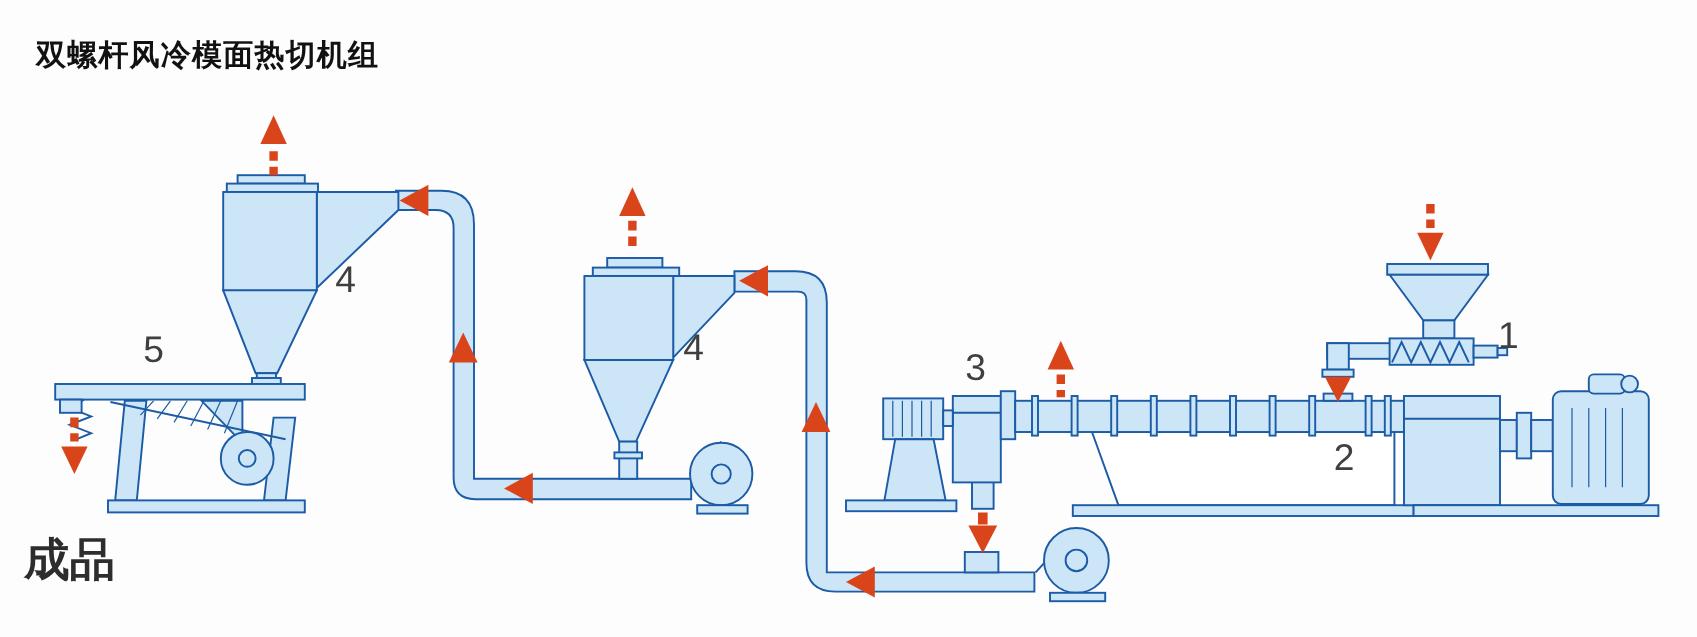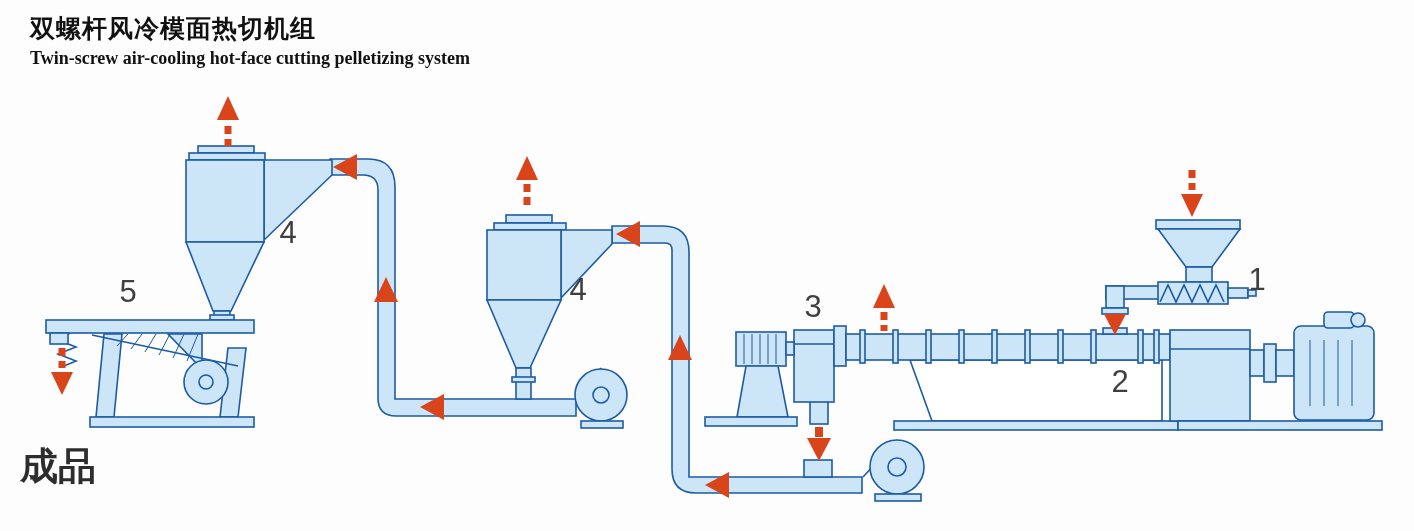--- a/index.html
+++ b/index.html
@@ -9,40 +9,39 @@
     --label:#3f3f3f;
     --title:#111111;
     --background:#fdfdfd;
   }
   html,body{margin:0;padding:0;}
   body{
     width:1414px;height:531px;position:relative;overflow:hidden;
     background:var(--background);
     font-family:"Liberation Sans", sans-serif;
   }
-  .titles{position:absolute;left:30px;top:12px;color:var(--title);z-index:2;}
+  .titles{position:absolute;left:30px;top:29px;color:var(--title);z-index:2;}
   .title-zh{font-size:25px;font-weight:700;margin:0;letter-spacing:1px;font-family:"Liberation Sans",sans-serif;}
   .title-en{font-size:18px;font-weight:700;margin:3px 0 0 0;font-family:"Liberation Serif",serif;}
   svg{position:absolute;left:0;top:0;}
   .mf{fill:var(--machine-fill);stroke:var(--machine-stroke);stroke-width:1.6;}
   .wf{fill:#ffffff;stroke:var(--machine-stroke);stroke-width:1.6;}
   .ln{fill:none;stroke:var(--machine-stroke);stroke-width:1.6;}
   .ln-thin{fill:none;stroke:var(--machine-stroke);stroke-width:1;}
   .arrow{fill:var(--arrow);stroke:none;}
   .stem{fill:none;stroke:var(--arrow);stroke-width:7;stroke-dasharray:8 5;}
   .stem-solid{fill:none;stroke:var(--arrow);stroke-width:8;}
   .num{font-family:"Liberation Sans",sans-serif;font-size:31px;fill:var(--label);text-anchor:middle;}
   .product{font-family:"Liberation Sans",sans-serif;font-size:38px;font-weight:600;fill:#2d2d2d;}
 </style>
 </head>
 <body>
 
 <header class="titles">
   <h1 class="title-zh">双螺杆风冷模面热切机组</h1>
-  <h2 class="title-en">Twin-screw air-cooling hot-face cutting pelletizing system</h2>
 </header>
 
 <svg width="1414" height="531" viewBox="0 0 1414 531" xmlns="http://www.w3.org/2000/svg">
 
   <g>
     <path class="mf" d="M330,159 L368,159 Q395,159 395,187 L395,399 L576,399 L576,416 L396,416 Q378,416 378,398 L378,190 Q378,175 363,175 L330,175 Z"></path>
   </g>
 
   <g>
     <path class="mf" d="M612,226 L663,226 Q689,226 689,252 L689,477 L862,477 L862,493 L696,493 Q672,493 672,469 L672,250 Q672,243 665,243 L612,243 Z"></path>

